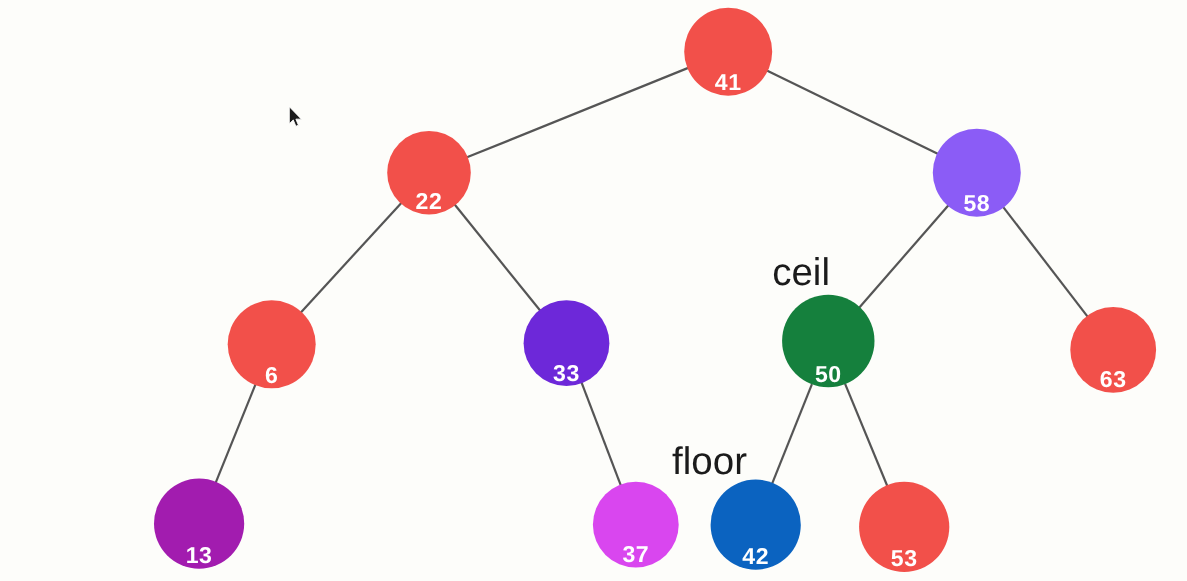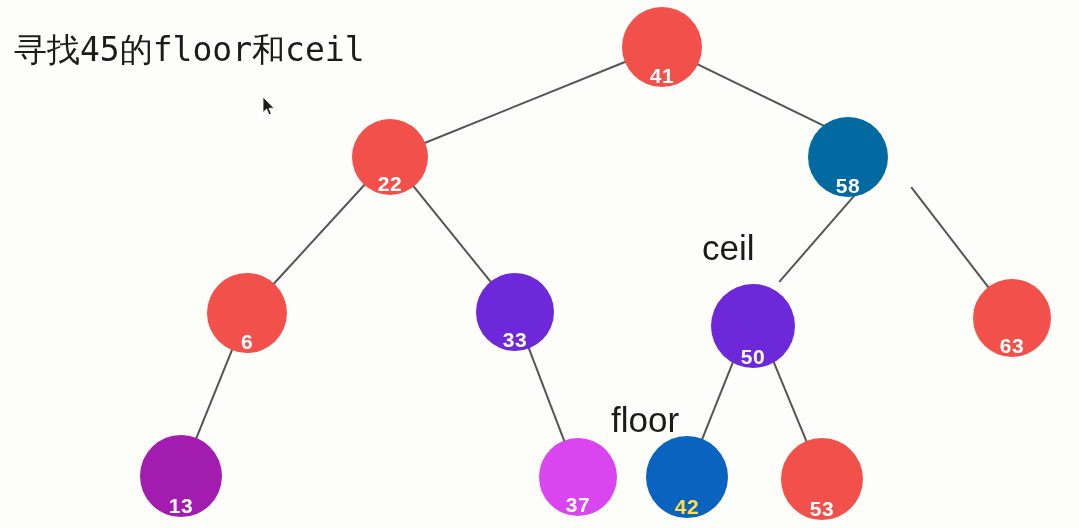--- a/index.html
+++ b/index.html
@@ -94,53 +94,52 @@
       <line x1="768.2745171083847" y1="348.96875879855406" x2="807.107345819325" y2="442.9554601714098" stroke="#555555" stroke-width="2"></line>
     </svg>
 
   <div id="nodes-layer">
       <div class="node" style="left: 622px; top: 7px; width: 80px; height: 80px; background: rgb(242, 80, 74); color: rgb(255, 255, 255);">
         <span class="node-label">41</span>
       </div>
       <div class="node" style="left: 352px; top: 119px; width: 76px; height: 76px; background: rgb(242, 80, 74); color: rgb(255, 255, 255);">
         <span class="node-label">22</span>
       </div>
-      <div class="node" style="left: 808px; top: 117px; width: 80px; height: 80px; background: #0369a1; color: rgb(255, 255, 255);">
+      <div class="node" style="left: 848px; top: 117px; width: 80px; height: 80px; background: #8b5cf6; color: rgb(255, 255, 255);">
         <span class="node-label">58</span>
       </div>
       <div class="node" style="left: 207px; top: 273px; width: 80px; height: 80px; background: rgb(242, 80, 74); color: rgb(255, 255, 255);">
         <span class="node-label">6</span>
       </div>
       <div class="node" style="left: 476px; top: 273px; width: 78px; height: 78px; background: #6d28d9; color: rgb(255, 255, 255);">
         <span class="node-label">33</span>
       </div>
-      <div class="node" style="left: 711px; top: 284px; width: 84px; height: 84px; background: #6d28d9; color: rgb(255, 255, 255);">
+      <div class="node" style="left: 711px; top: 268px; width: 84px; height: 84px; background: #15803d; color: rgb(255, 255, 255);">
         <span class="node-label">50</span>
       </div>
       <div class="node" style="left: 973px; top: 279px; width: 78px; height: 78px; background: rgb(242, 80, 74); color: rgb(255, 255, 255);">
         <span class="node-label">63</span>
       </div>
       <div class="node" style="left: 140px; top: 435px; width: 82px; height: 82px; background: #a21caf; color: rgb(255, 255, 255);">
         <span class="node-label">13</span>
       </div>
       <div class="node" style="left: 539px; top: 438px; width: 78px; height: 78px; background: #d946ef; color: rgb(255, 255, 255);">
         <span class="node-label">37</span>
       </div>
-      <div class="node" style="left: 646px; top: 436px; width: 82px; height: 82px; background: rgb(11, 99, 192); color: #fde047;">
+      <div class="node" style="left: 646px; top: 436px; width: 82px; height: 82px; background: rgb(11, 99, 192); color: #ffffff;">
         <span class="node-label">42</span>
       </div>
       <div class="node" style="left: 781px; top: 438px; width: 82px; height: 82px; background: rgb(242, 80, 74); color: rgb(255, 255, 255);">
         <span class="node-label">53</span>
       </div>
     </div>
 
   <div id="annotations-layer">
       <div class="annotation" style="left: 702px; top: 228px; color: rgb(27, 27, 27); text-align: center;">ceil</div>
       <div class="annotation" style="left: 611px; top: 385px; color: rgb(27, 27, 27); margin-top: 15px;">floor</div>
     </div>
 
-  <div id="title">寻找45的floor和ceil</div>
 
   <svg id="cursor" viewBox="0 0 14 20" xmlns="http://www.w3.org/2000/svg" style="left: 262px; top: 96px;">
     <path d="M1,1 L1,16.5 L4.6,13 L7,18.8 L9.3,17.8 L7,12.3 L12,12.3 Z" fill="#1b1b1b" stroke="#ffffff" stroke-width="0.8"></path>
   </svg>
 
 </div>
 
 </body></html>

